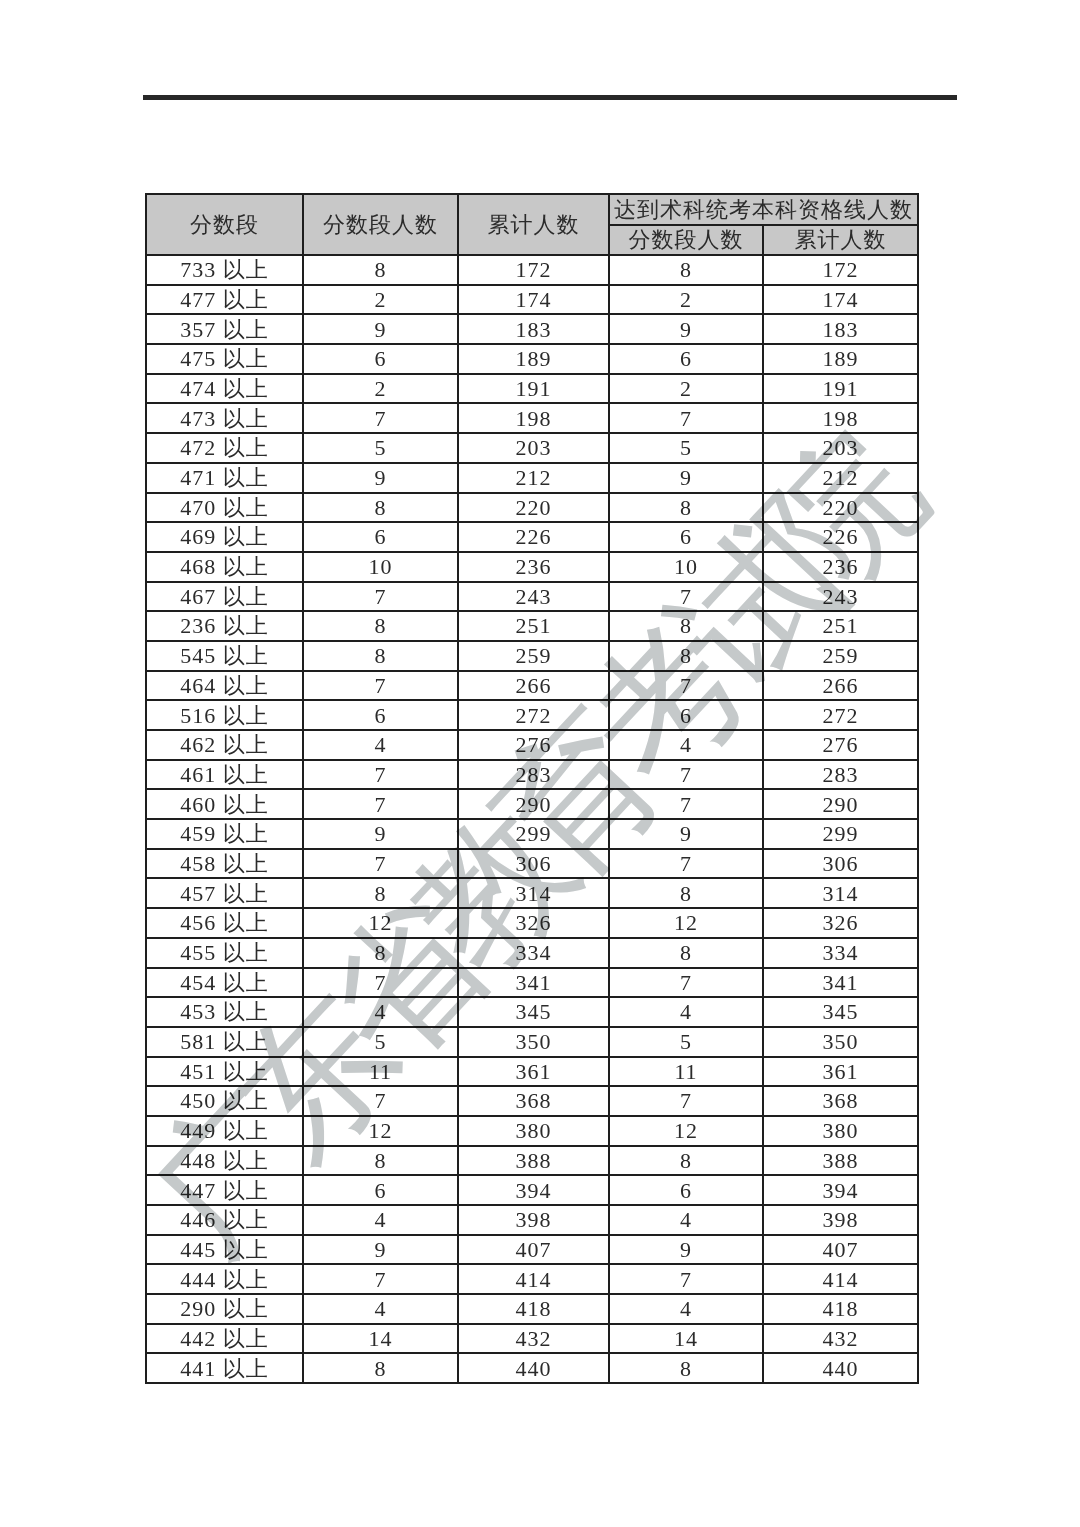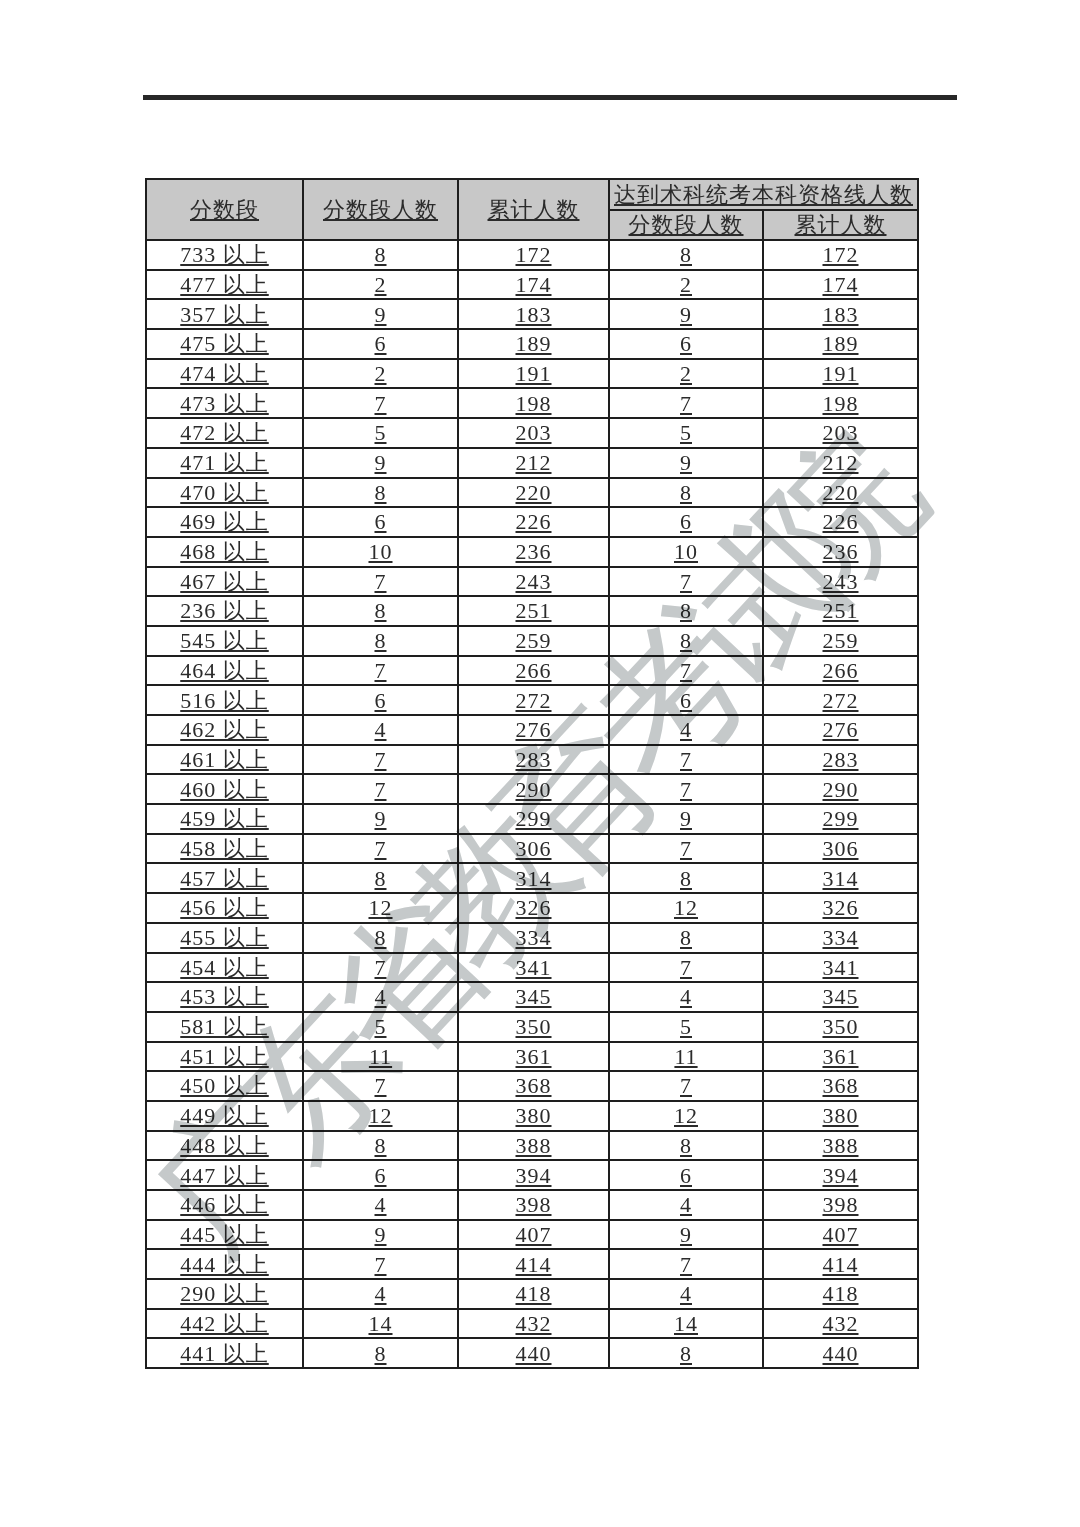--- a/index.html
+++ b/index.html
@@ -15,25 +15,24 @@
     position: absolute;
     left: 143px;
     top: 95px;
     width: 814px;
     height: 5px;
     background: #282828;
   }
   table.score-table {
     position: absolute;
     left: 145px;
-    top: 178px;
+    top: 193px;
     width: 772px;
     border-collapse: collapse;
     table-layout: fixed;
-    text-decoration: underline;
   }
   .score-table th, .score-table td {
     border: 2px solid #1e1e1e;
     text-align: center;
     vertical-align: middle;
     font-size: 22px;
     font-weight: normal;
     padding: 0;
     line-height: 1.15;
     letter-spacing: 1px;

